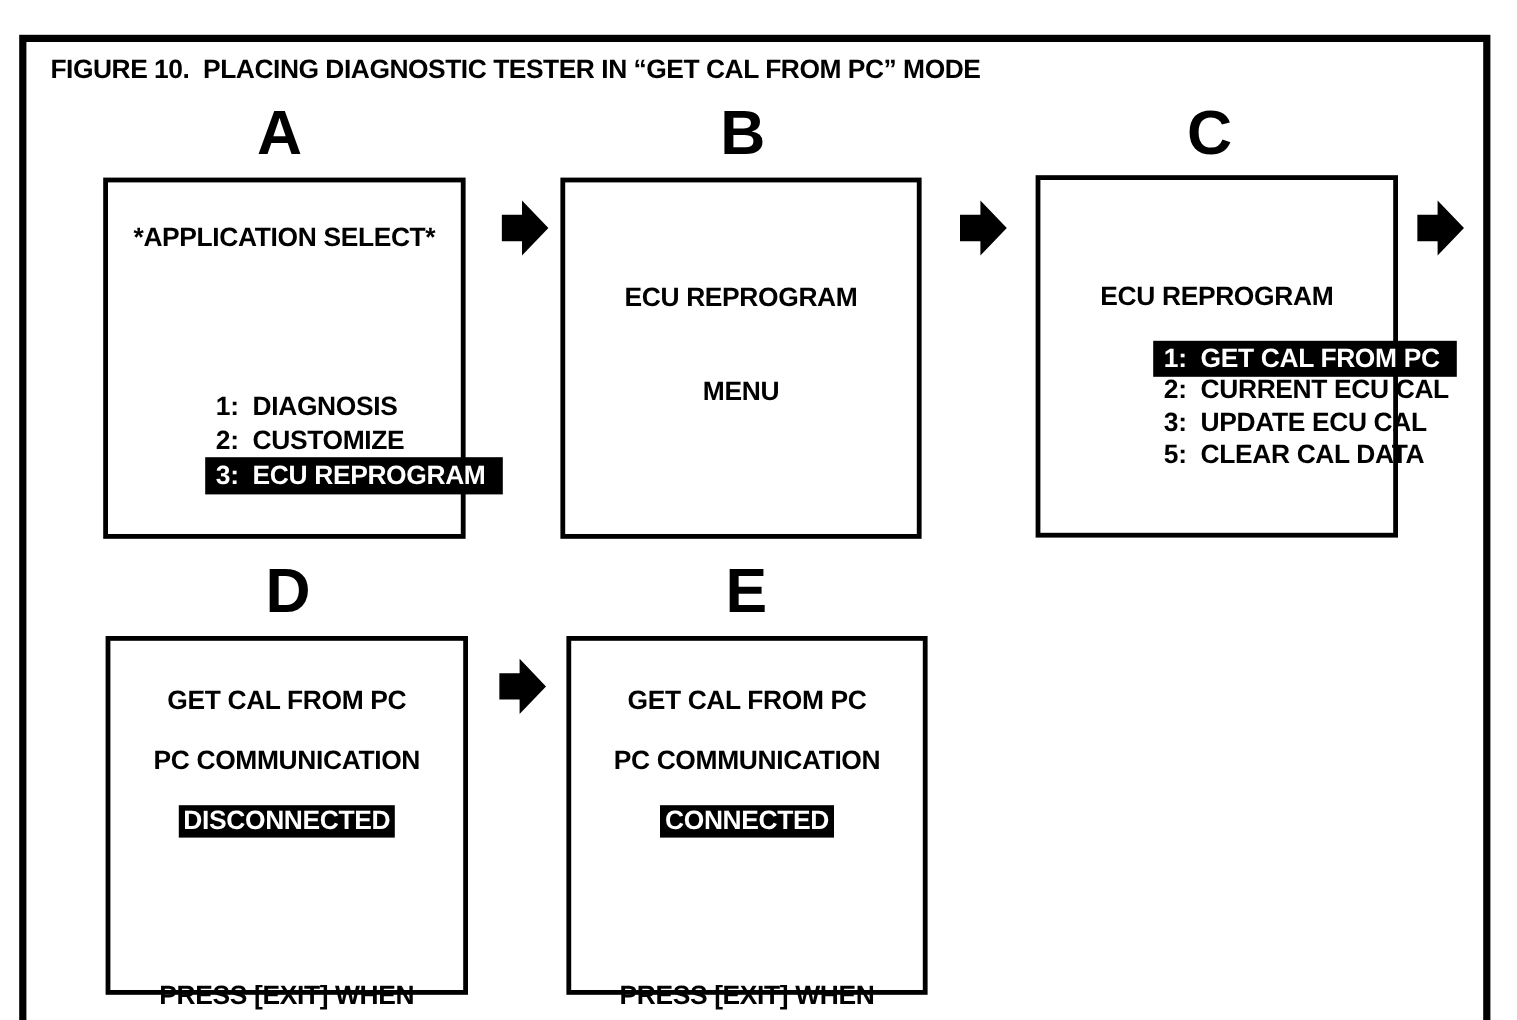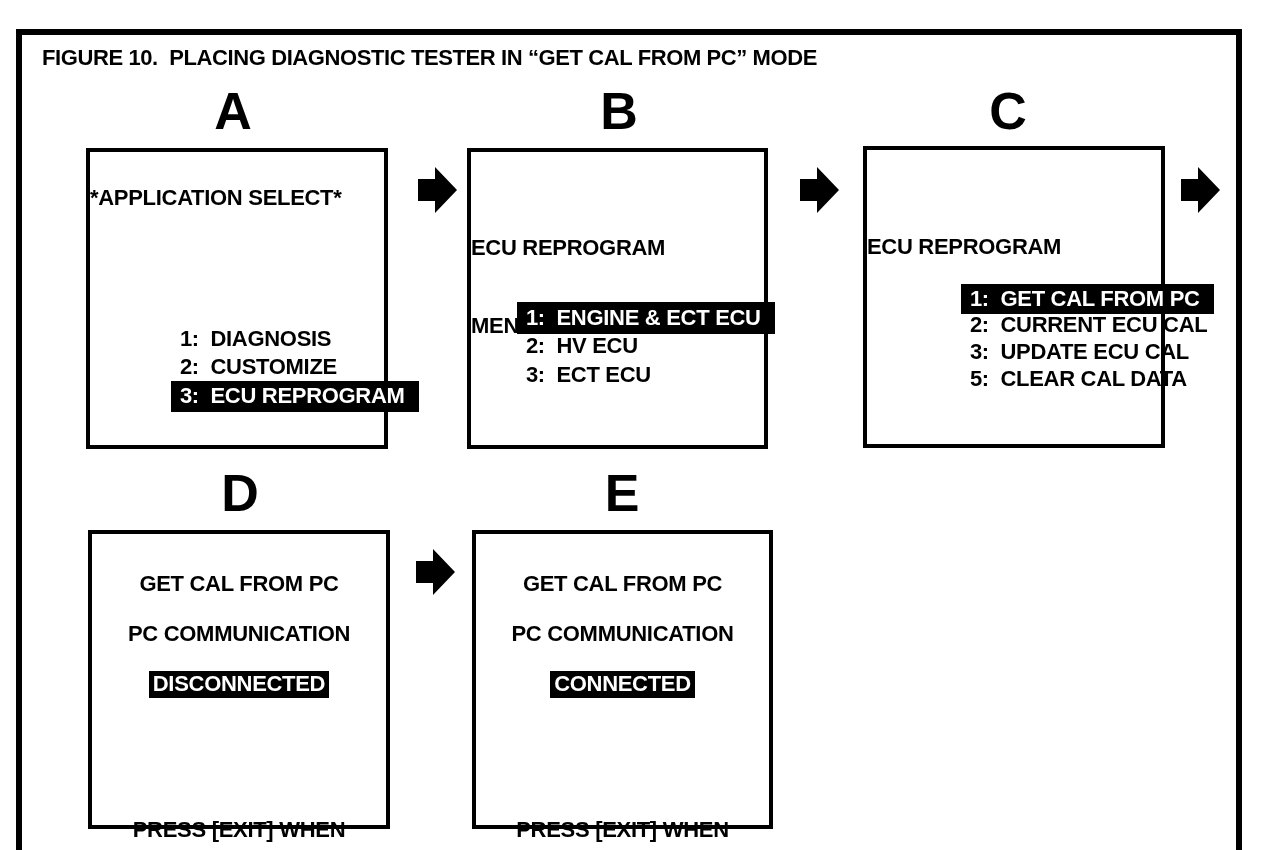--- a/index.html
+++ b/index.html
@@ -43,20 +43,21 @@
 
   
   .screen {
     border: 4px solid #000;
     box-sizing: border-box;
     background: #fff;
   }
 
   .screen-title {
     left: 0; right: 0;
+    text-align: center;
     font-size: 22px;
     line-height: 26px;
     letter-spacing: -0.3px;
     white-space: pre;
   }
 
   .menu { left: 0; right: 0; }
   .menu-row {
     padding-left: 20px;
     font-size: 22px;
@@ -131,31 +132,20 @@
     </svg>
 </div>
 
 <div class="abs panel-letter" style="left:569px; top:64px;">B</div>
 
 <div class="abs screen" style="left:467px; top:127px; width:301px; height:301px;">
   <div class="abs screen-title" style="top:10px;">
     <div>ECU REPROGRAM</div>
     <div>MENU</div>
   </div>
-  <div class="abs menu" style="top:100px;">
-    <div class="menu-row" style="height:29px; line-height:29px;">
-      <span class="txt hl">1:  ENGINE &amp; ECT ECU</span>
-    </div>
-    <div class="menu-row" style="height:29px; line-height:29px;">
-      <span class="txt">2:  HV ECU</span>
-    </div>
-    <div class="menu-row" style="height:29px; line-height:29px;">
-      <span class="txt">3:  ECT ECU</span>
-    </div>
-  </div>
 </div>
 
 <div class="abs flow-arrow" style="left:800px; top:145px;">
   <svg width="40" height="48" viewBox="0 0 40 48">
       <polygon points="0,13 17,13 17,1 39,24 17,47 17,35 0,35" fill="#000"></polygon>
     </svg>
 </div>
 
 <div class="abs panel-letter" style="left:958px; top:64px;">C</div>
 

